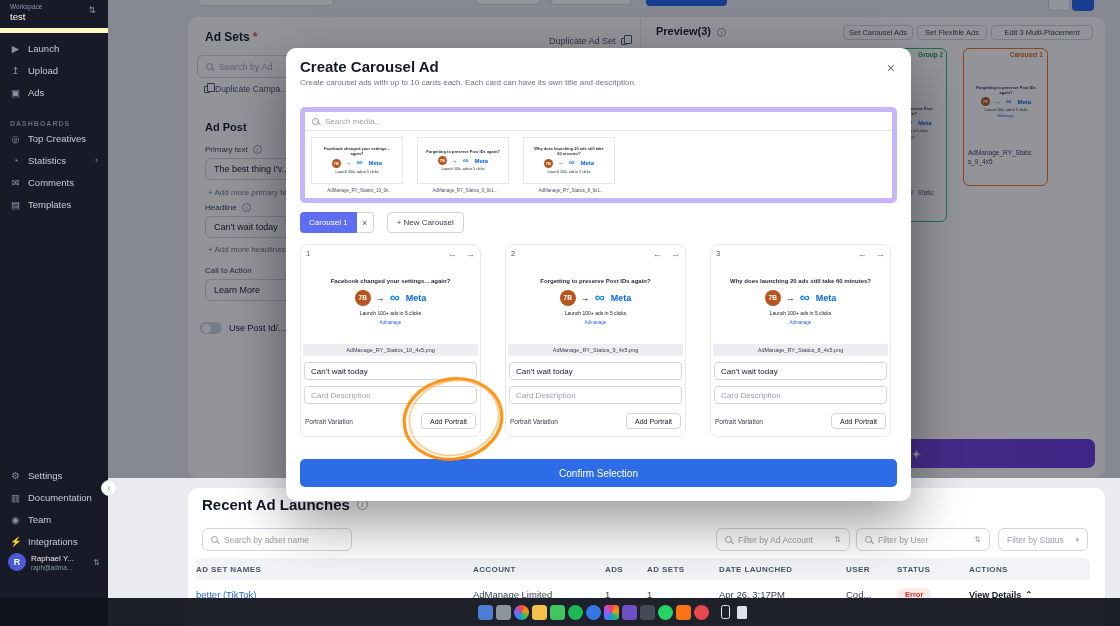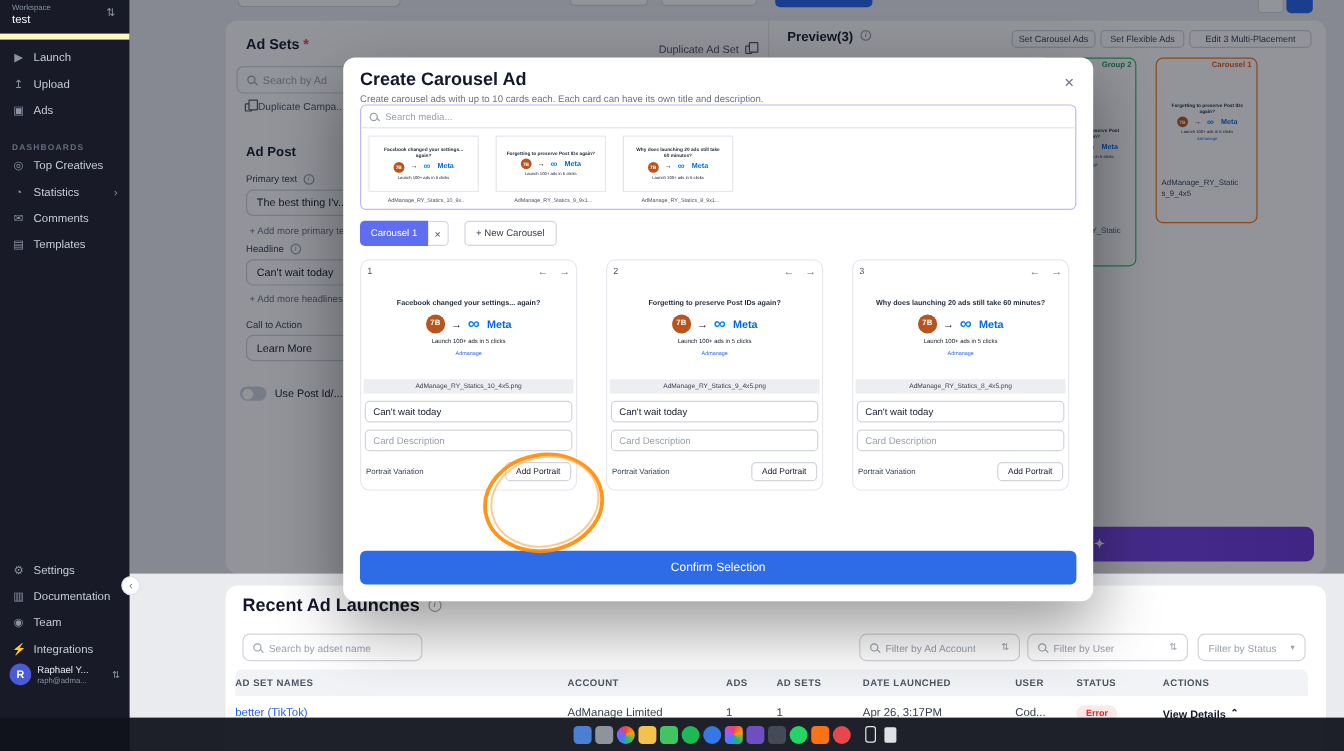--- a/index.html
+++ b/index.html
@@ -59,21 +59,21 @@
   .sm .cr-m{font-size:6px}
   .sm .cr-t{font-size:3.5px}
   .sm .cr-l{font-size:3.5px}
 
   
   .overlay{position:absolute;left:108px;top:0;width:1012px;height:478px;background:rgba(13,18,30,.45);z-index:40}
   .modal{position:absolute;left:286px;top:48px;width:625px;height:453px;background:#fff;border-radius:10px;box-shadow:0 22px 55px rgba(0,0,0,.4);z-index:50;padding:10px 14px 14px;display:flex;flex-direction:column}
   .m-title{font-size:15px;font-weight:700;color:#111827}
   .m-sub{font-size:8px;color:#6b7280;margin-top:3px}
   .m-close{position:absolute;right:16px;top:12px;font-size:14px;color:#6b7280;cursor:pointer}
-  .media-panel{border:1px solid #c4b5fd;border-radius:5px;margin-top:0}
+  .media-panel{border:5px solid #c4b5fd;border-radius:5px;margin-top:20px}
   .media-search{display:flex;align-items:center;gap:6px;height:19px;padding:0 7px;border-bottom:1px solid #e2e5ea;font-size:8px;cursor:text}
   .media-strip{display:flex;gap:10px;padding:6px 6px 5px}
   .thumb{width:96px;cursor:pointer}
   .thumb-img{width:92px;height:47px;border:1px solid #e5e7eb;overflow:hidden}
   .thumb-name{font-size:4.5px;color:#4b5563;text-align:center;margin-top:4px;white-space:nowrap;overflow:hidden}
   .tabs{display:flex;align-items:center;margin-top:9px}
   .chip{height:21px;background:#5f6df0;color:#fff;font-size:8px;display:flex;align-items:center;padding:0 9px;border-radius:4px 0 0 4px;cursor:pointer}
   .chip-x{height:21px;width:17px;border:1px solid #d1d5db;border-left:none;border-radius:0 4px 4px 0;display:flex;align-items:center;justify-content:center;font-size:9px;color:#4b5563;background:#fff;cursor:pointer}
   .newc{height:21px;margin-left:13px;padding:0 9px;font-size:8px}
   .cards{display:flex;gap:24px;margin-top:11px}
@@ -228,21 +228,21 @@
   <div class="abs inp" style="left:17px;top:262px;width:426px;height:22px;cursor:pointer">
     <span style="font-size:9px;color:#111827">Learn More</span>
     <span style="margin-left:auto;font-size:7px;color:#6b7280">▾</span>
   </div>
 
   <div class="abs" style="left:12px;top:305px;display:flex;align-items:center;gap:7px">
     <span class="tgl"></span>
     <span style="font-size:9px;color:#111827">Use Post Id/...</span>
   </div>
 
-  <div class="abs" style="left:468px;top:8px;display:flex;align-items:flex-start;gap:6px;font-size:11px;font-weight:700;color:#111827">
+  <div class="abs" style="left:468px;top:8px;display:flex;align-items:flex-end;gap:6px;font-size:11px;font-weight:700;color:#111827">
     <span>Preview(3)</span>
     <span class="info">i</span>
   </div>
   <div class="abs wbtn" style="left:655px;top:8px;width:70px;height:15px">Set Carousel Ads</div>
   <div class="abs wbtn" style="left:729px;top:8px;width:70px;height:15px">Set Flexible Ads</div>
   <div class="abs wbtn" style="left:803px;top:8px;width:102px;height:15px">Edit 3 Multi-Placement</div>
 
   <div class="abs" style="left:678px;top:31px;width:81px;height:174px;border:1.5px solid #22c55e;border-radius:6px;background:#fff;padding:2px 3px">
     <div style="text-align:right;font-size:6.5px;font-weight:700;color:#16a34a">Group 2</div>
     <div style="width:72px;height:128px;margin:1px auto 0;overflow:hidden">

